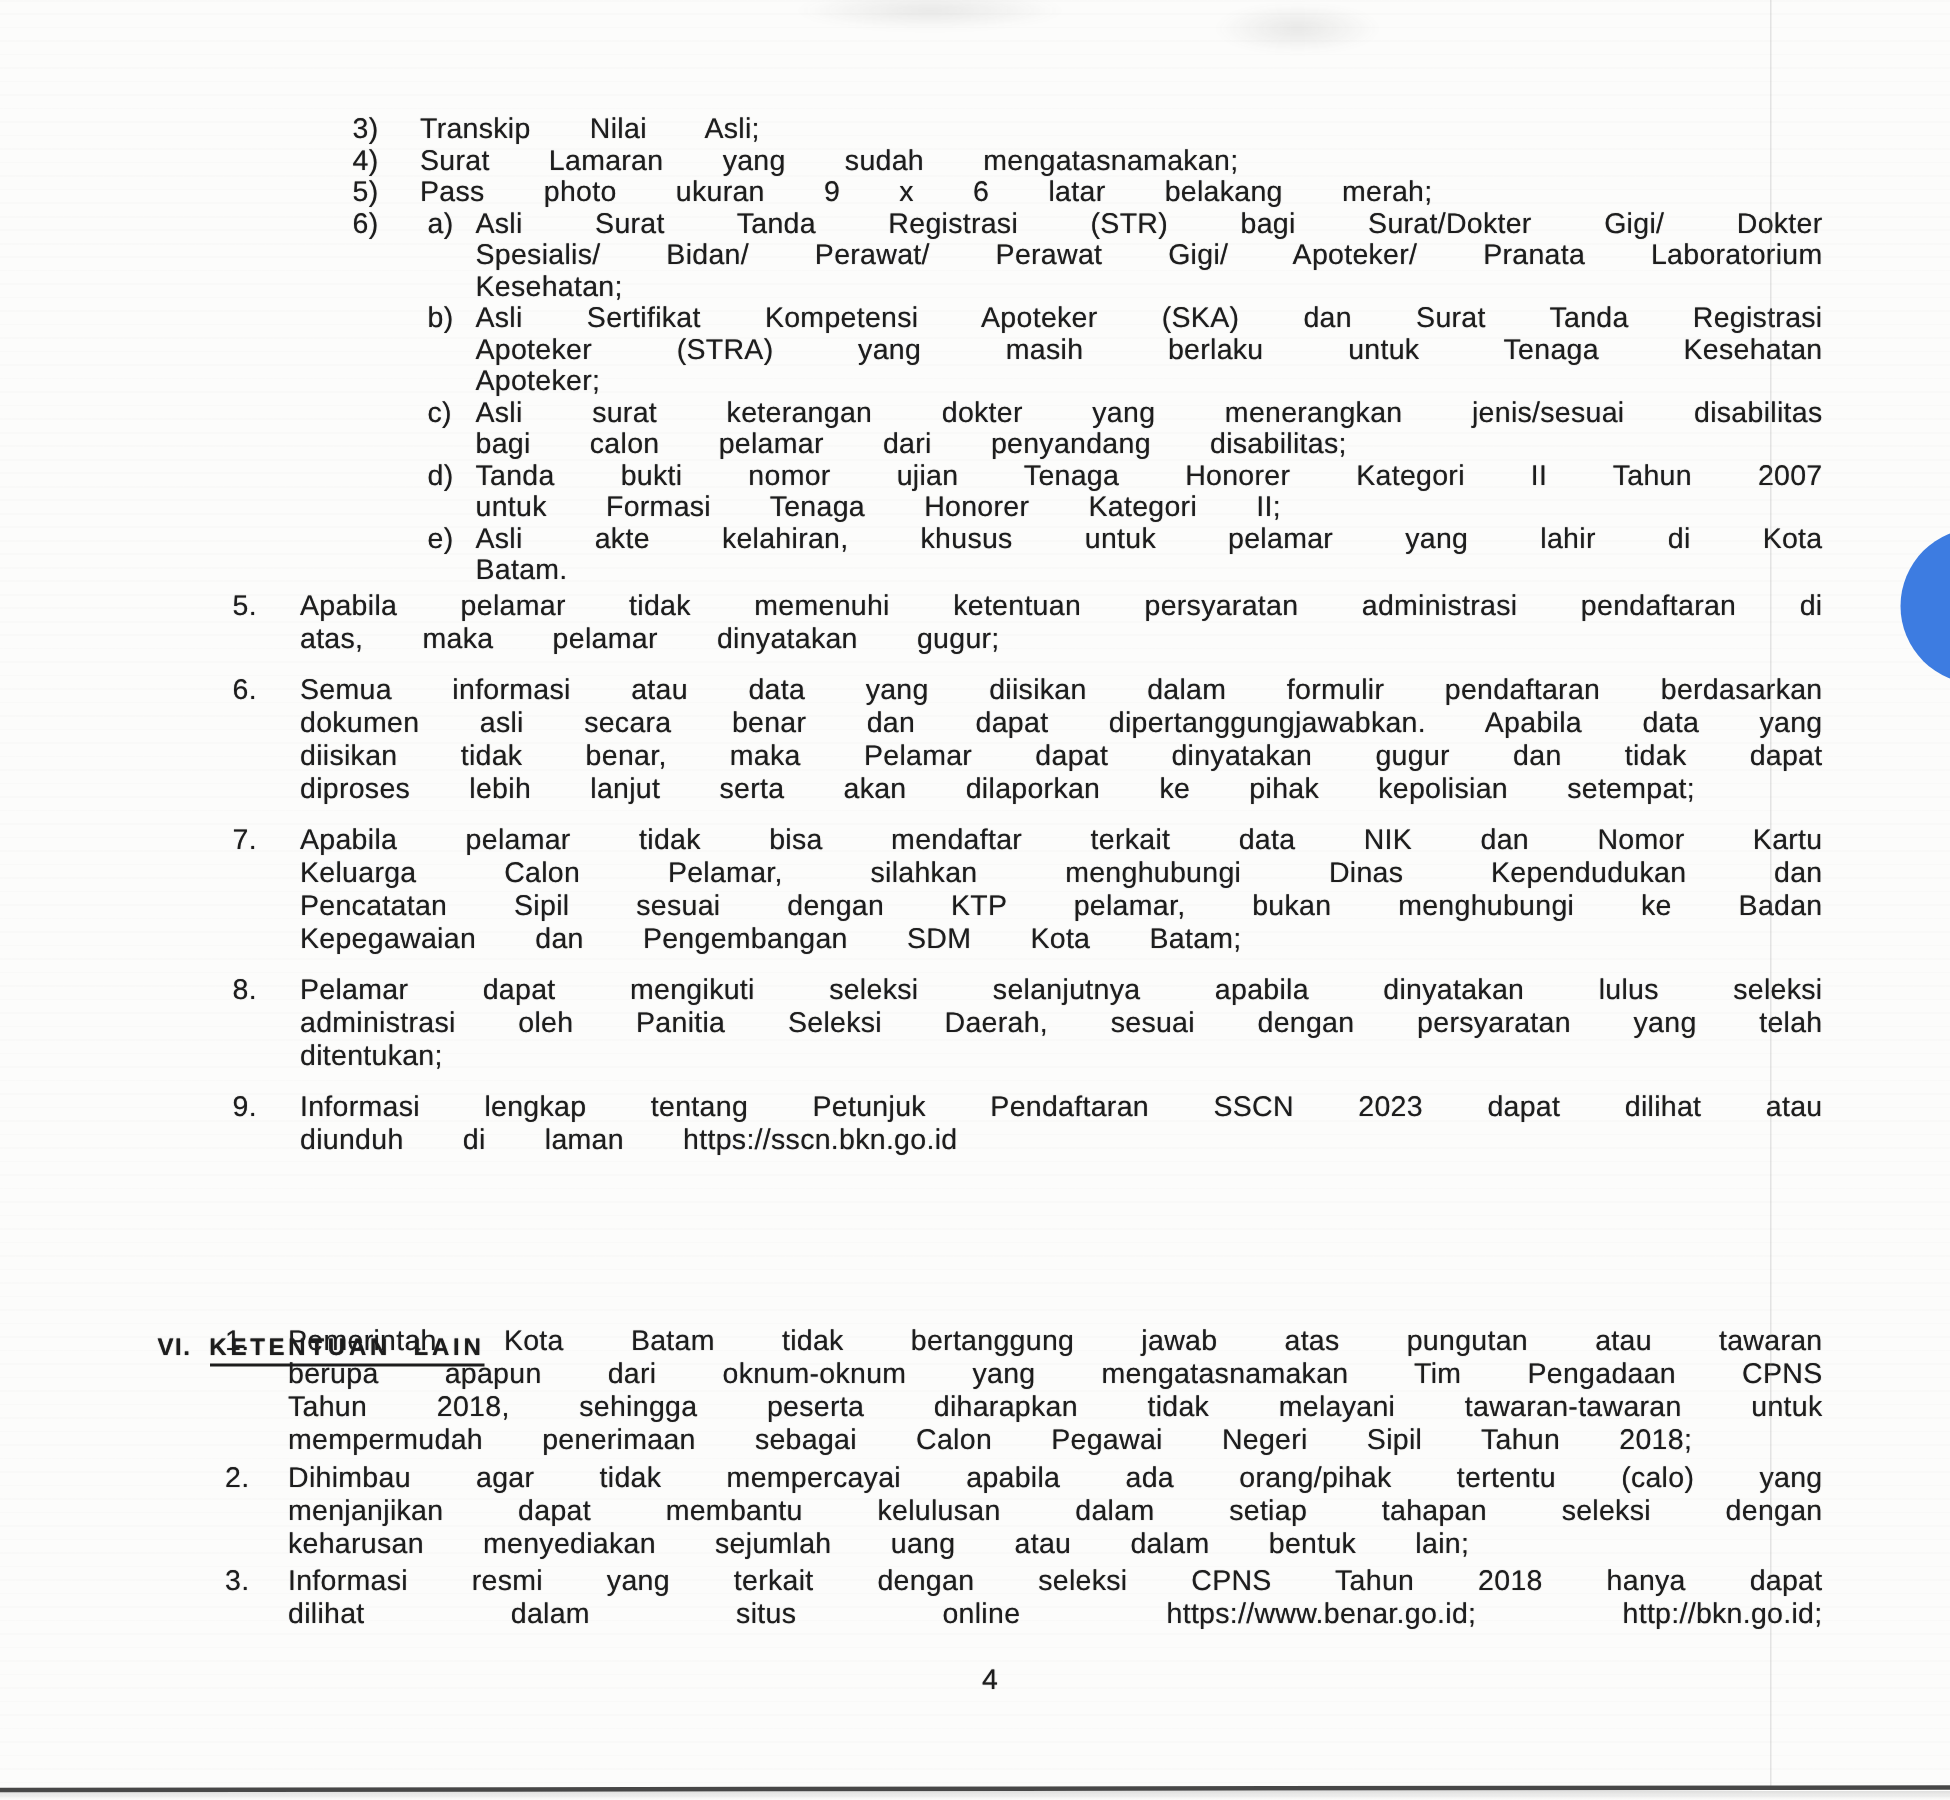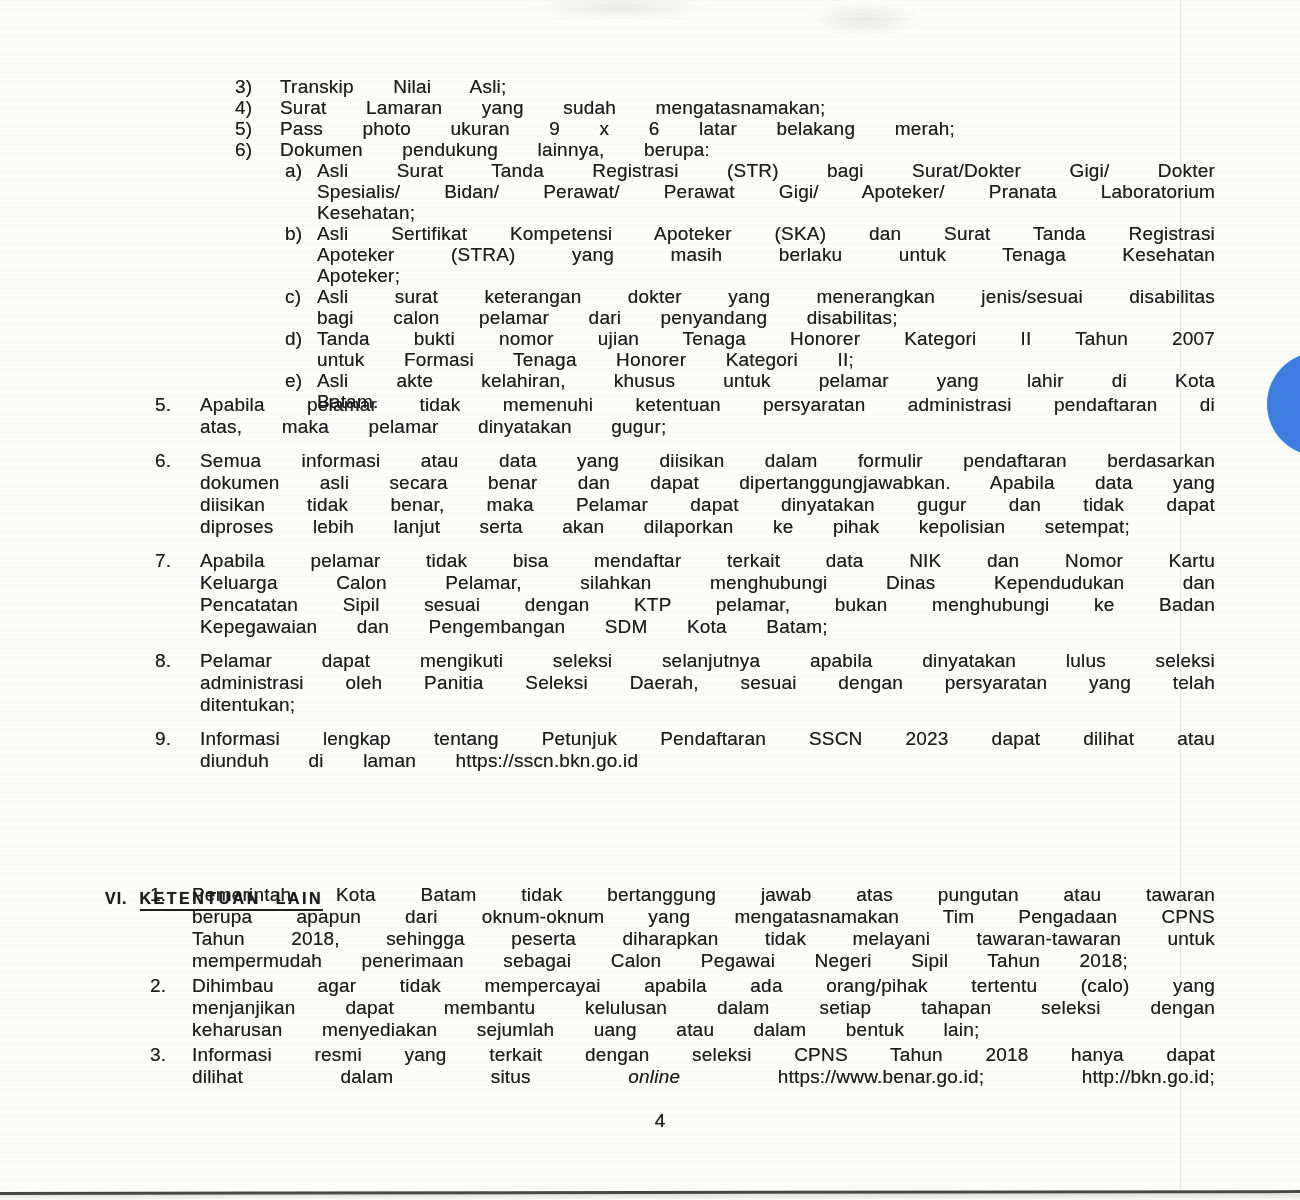--- a/index.html
+++ b/index.html
@@ -75,21 +75,21 @@
     letter-spacing:2.5px;word-spacing:8px;
     border-bottom:2.5px solid #1d1d1d;
     padding-bottom:2px;
   }
 
   
   .lower-list{left:150px;top:884px;width:1065px;line-height:22px;}
   .lower-list .li > .marker{width:42px;}
   .lower-list .li + .li{margin-top:3px;}
   .justify-last .txt{text-align-last:justify;}
-  .italic{font-style:italic;}
+  .italic{}
 
   .page-number{
     position:absolute;left:630px;top:1110px;width:60px;
     text-align:center;
     font-size:19px;
     text-shadow:0 0 0.7px rgba(25,25,25,0.8);
   }
 
   
   .edge-line{
@@ -129,21 +129,20 @@
       <span class="marker">4)</span>
       <div class="txt">Surat Lamaran yang sudah mengatasnamakan;</div>
     </div>
     <div class="li">
       <span class="marker">5)</span>
       <div class="txt">Pass photo ukuran 9 x 6 latar belakang merah;</div>
     </div>
     <div class="li">
       <span class="marker">6)</span>
       <div class="txt">
-        <div>Dokumen pendukung lainnya, berupa:</div>
         <div class="nested">
           <div class="li">
             <span class="marker">a)</span>
             <div class="txt">Asli Surat Tanda Registrasi (STR) bagi Surat/Dokter Gigi/ Dokter Spesialis/ Bidan/ Perawat/ Perawat Gigi/ Apoteker/ Pranata Laboratorium Kesehatan;</div>
           </div>
           <div class="li">
             <span class="marker">b)</span>
             <div class="txt">Asli Sertifikat Kompetensi Apoteker (SKA) dan Surat Tanda Registrasi Apoteker (STRA) yang masih berlaku untuk Tenaga Kesehatan Apoteker;</div>
           </div>
           <div class="li">

